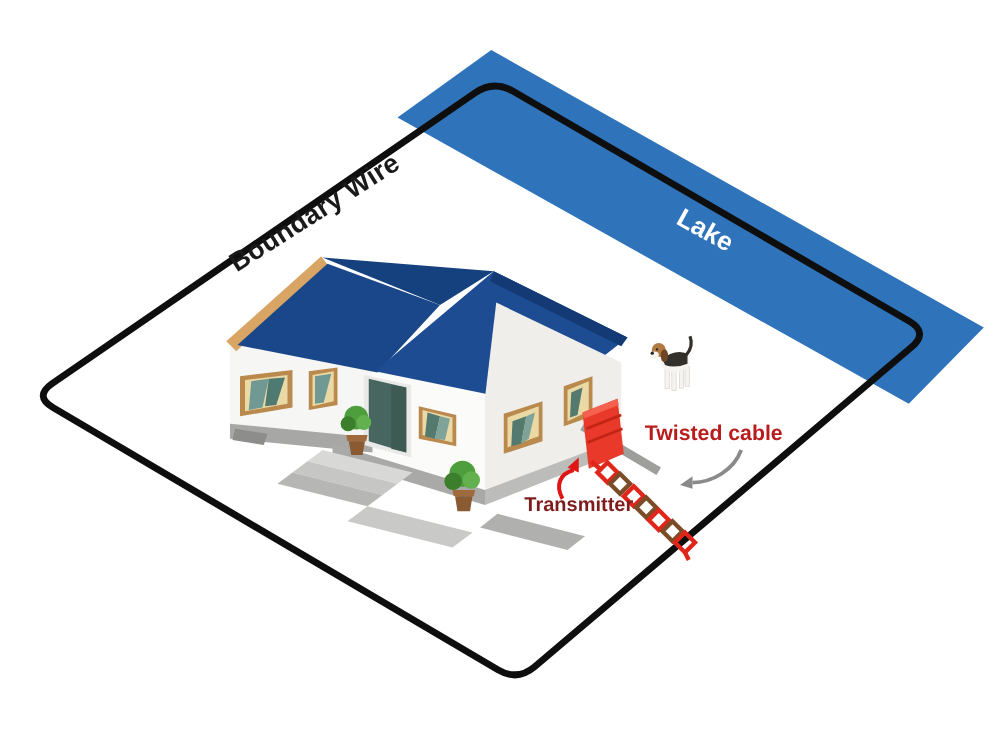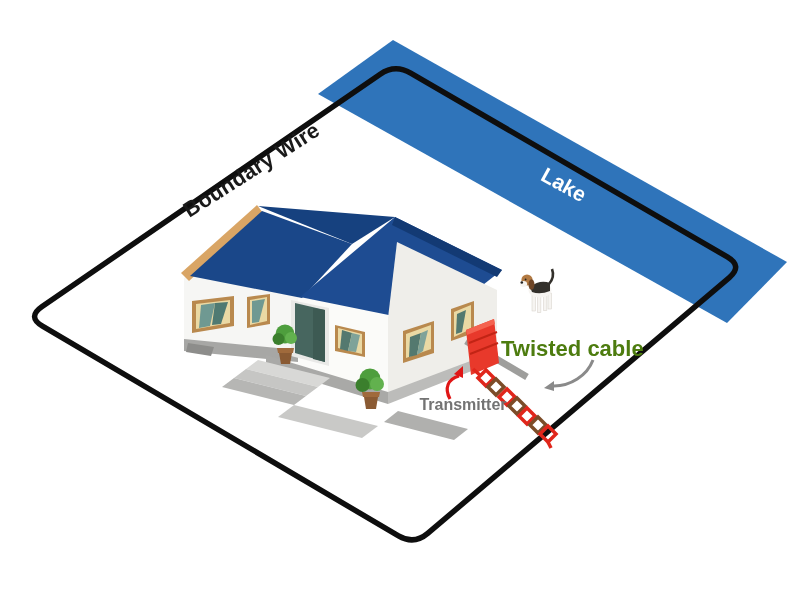--- a/index.html
+++ b/index.html
@@ -3,22 +3,22 @@
 <meta charset="utf-8">
 <style>
   html,body{margin:0;padding:0;background:#fff;}
   #stage{position:relative;width:800px;height:600px;background:#ffffff;overflow:hidden;
          font-family:"Liberation Sans",sans-serif;}
   #scene-svg{position:absolute;left:0;top:0;}
   .label{position:absolute;font-weight:bold;text-align:center;white-space:nowrap;line-height:1;}
   #label-boundary-wire{left:142px;top:160px;width:220px;font-size:21.5px;color:#1a1a1a;
       transform:rotate(-32.5deg);letter-spacing:.3px;}
   #label-lake{left:514px;top:174px;width:100px;font-size:21px;color:#ffffff;transform:rotate(29deg);}
-  #label-twisted-cable{left:501px;top:338px;width:140px;font-size:22px;color:#4d7c0f;}
-  #label-transmitter{left:403px;top:397px;width:120px;font-size:16px;color:#737373;}
+  #label-twisted-cable{left:501px;top:338px;width:140px;font-size:17px;color:#b91c1c;}
+  #label-transmitter{left:403px;top:397px;width:120px;font-size:16px;color:#7f1d1d;}
 </style>
 </head>
 <body>
 
 <div id="stage">
 
 <svg id="scene-svg" width="800" height="600" viewBox="0 0 800 600">
 
   <polygon points="393,40 787,262 727,323 318,94" fill="#2f74ba"></polygon>
 

